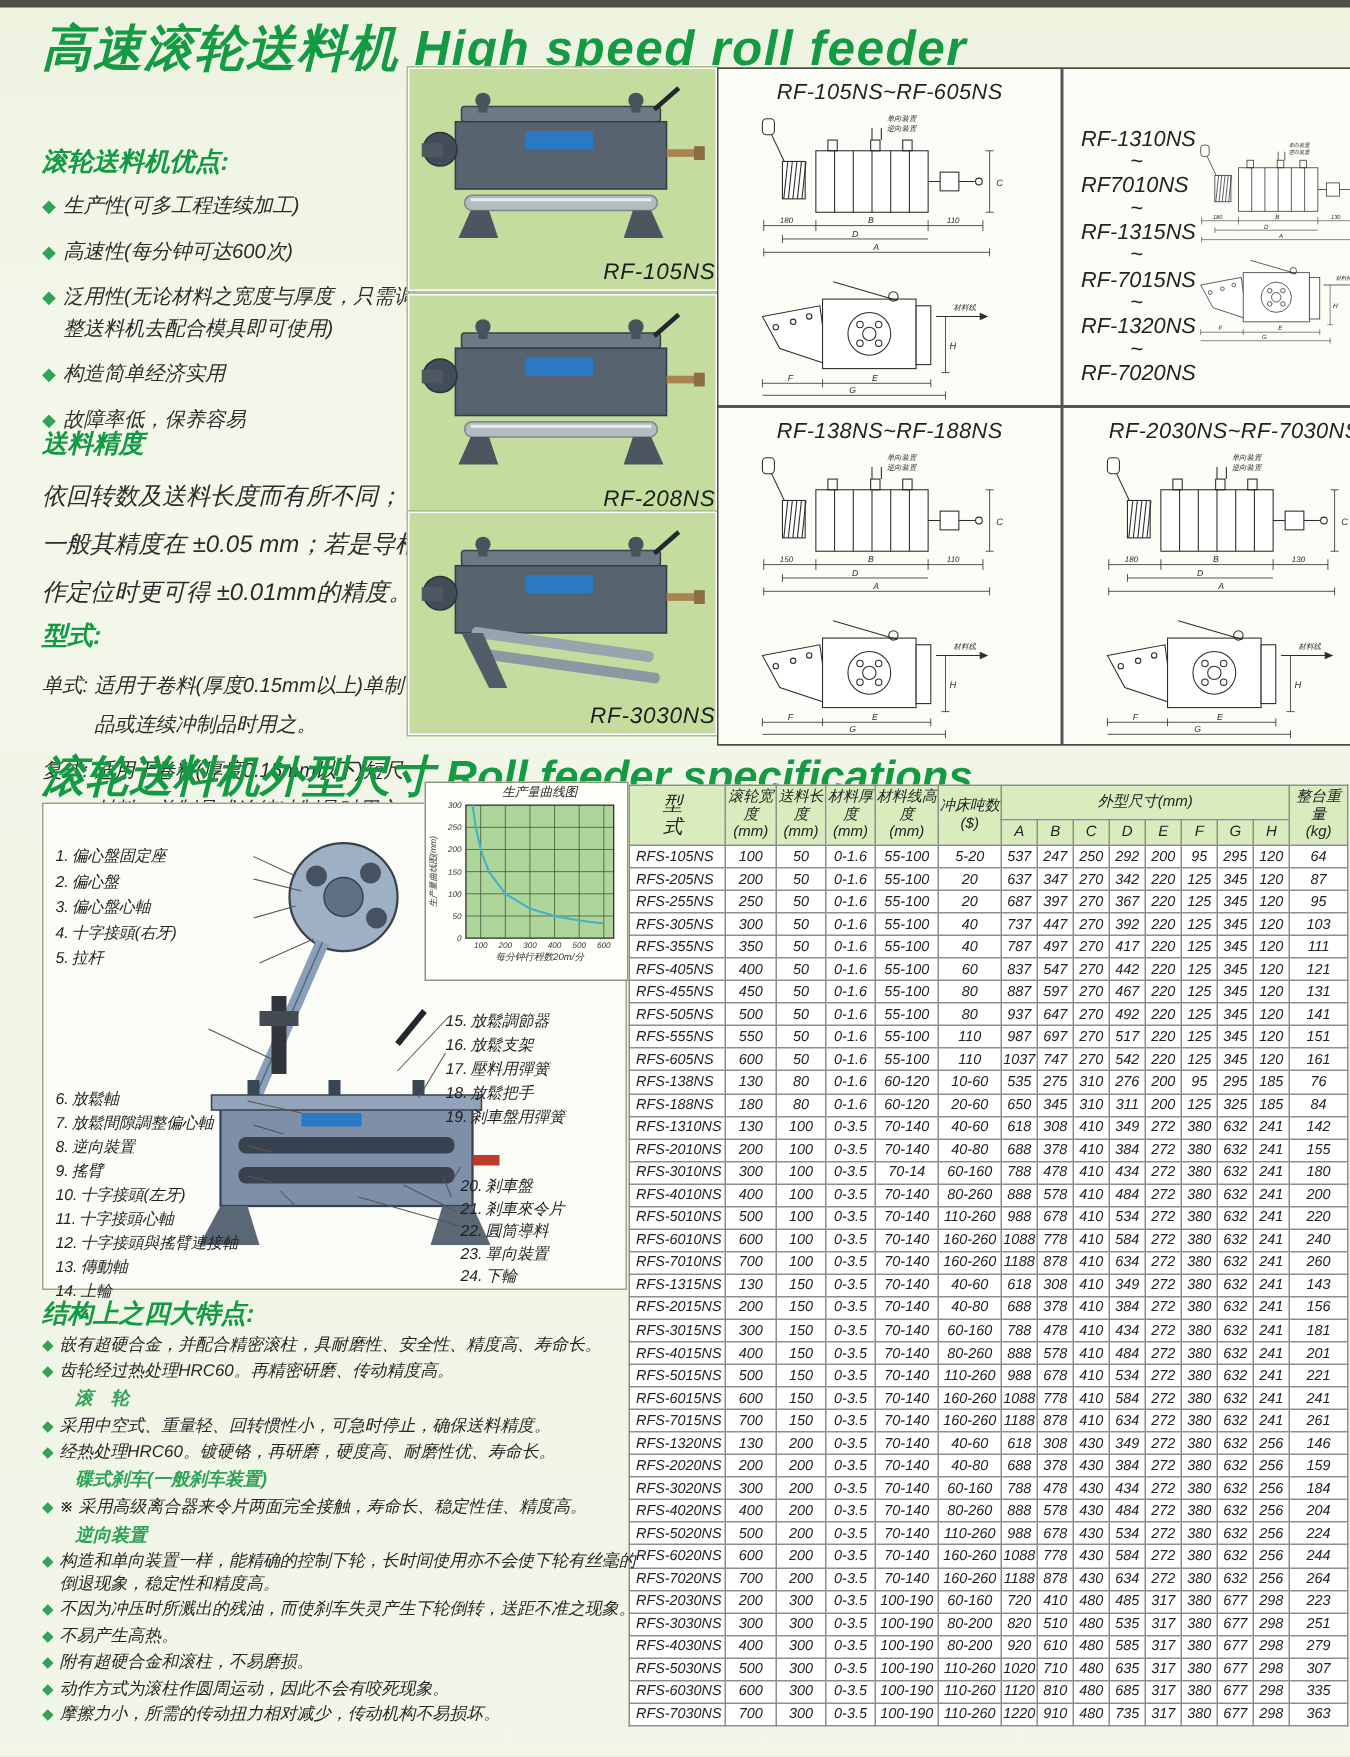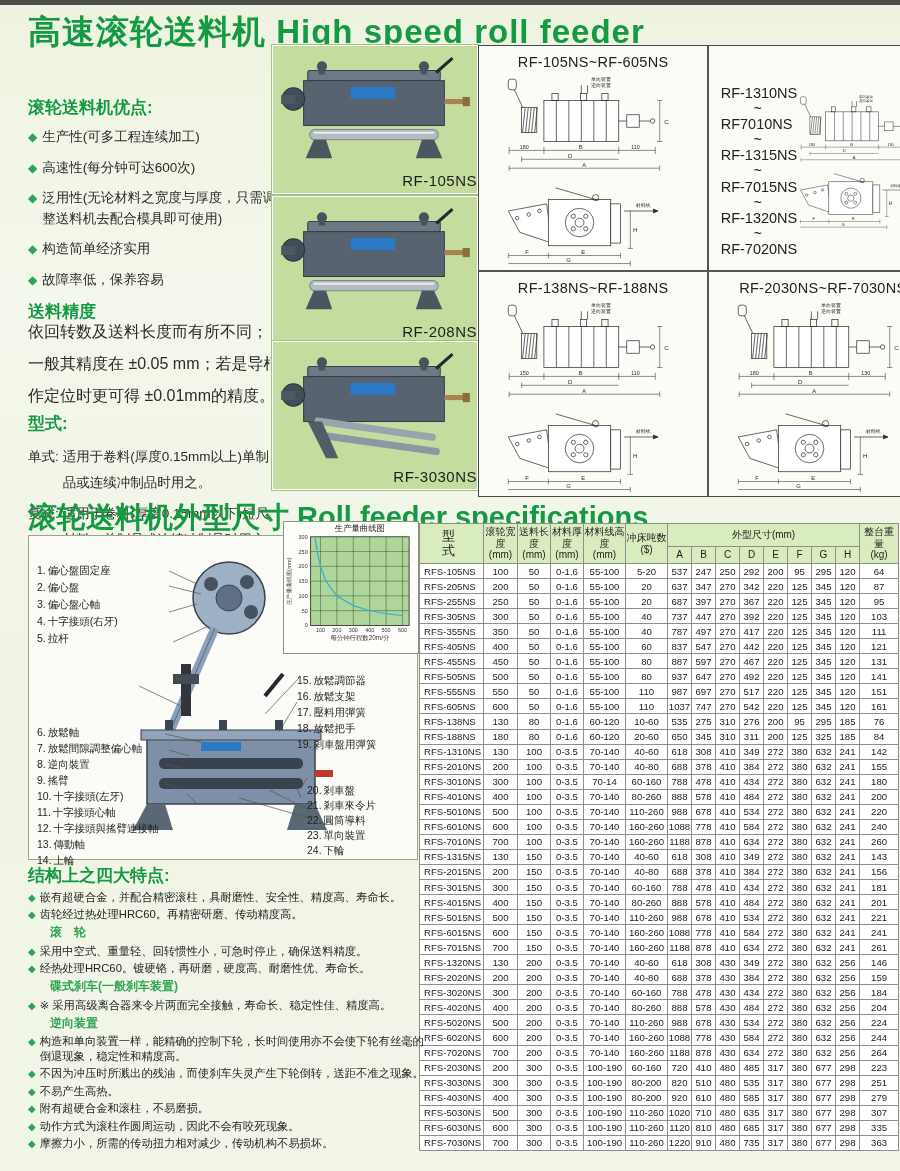--- a/index.html
+++ b/index.html
@@ -1,19 +1,19 @@
 <!DOCTYPE html>
 <html><head>
 <meta charset="utf-8">
 <style>
   * { margin:0; padding:0; box-sizing:border-box; }
   html,body { width:900px; }
   body { font-family:"Liberation Sans","DejaVu Sans",sans-serif; background:#dfe5d5; }
   .page { position:relative; width:900px; height:1171px; overflow:hidden;
-          background:linear-gradient(180deg,#eef3e0 0%,#f4f8ec 25%,#eff4e4 60%,#f2f6e9 100%); }
+          background:linear-gradient(180deg,#eef3e0 0%,#f4f8ec 25%,#eff4e4 60%,#f2f6e9 100%);font-style:italic; }
   .edge-top { position:absolute; left:0; top:0; width:900px; height:5px; background:#23261f; opacity:.8; }
   .abs { position:absolute; }
   h1.page-title { font-size:33px; font-weight:bold; color:#149a43; letter-spacing:1px; white-space:nowrap; }
   h2.sec-head { font-size:17px; font-weight:bold; color:#149a43; }
   h2.sec-head2 { font-size:29px; font-weight:bold; color:#149a43; white-space:nowrap; }
 
   
   .feat-list { width:250px; font-size:13.5px; color:#2b2b2b; }
   .feat-item { display:flex; margin-top:9px; line-height:1.55; }
   .bullet { color:#2fa457; margin-right:5px; font-size:12px; line-height:1.8; }
@@ -101,21 +101,21 @@
         <span class="bullet">◆</span>
         <span>构造简单经济实用</span>
       </div>
 
       <div class="feat-item">
         <span class="bullet">◆</span>
         <span>故障率低，保养容易</span>
       </div>
     </div>
 
-  <h2 class="sec-head abs" style="left:28px; top:300px;">送料精度</h2>
+  <h2 class="sec-head abs" style="left:28px; top:284px;">送料精度</h2>
   <div class="para abs" style="left:28px; top:316px;">依回转数及送料长度而有所不同；一般其精度在 ±0.05 mm；若是导梢作定位时更可得 ±0.01mm的精度。</div>
 
   <h2 class="sec-head abs" style="left:28px; top:412px;">型式:</h2>
   <div class="abs" style="left:28px; top:438px;">
 
       <div class="type-item">
         <span class="type-label">单式:</span>
         <span>适用于卷料(厚度0.15mm以上)单制品或连续冲制品时用之。</span>
       </div>
 

